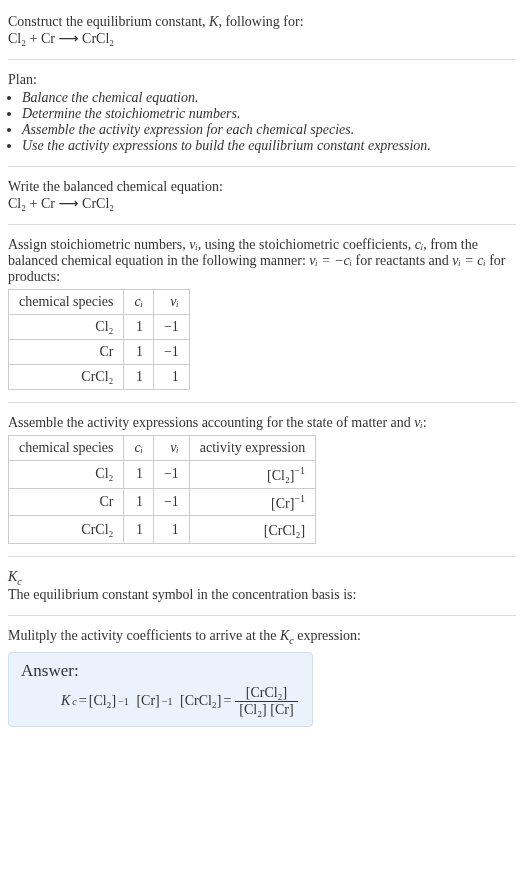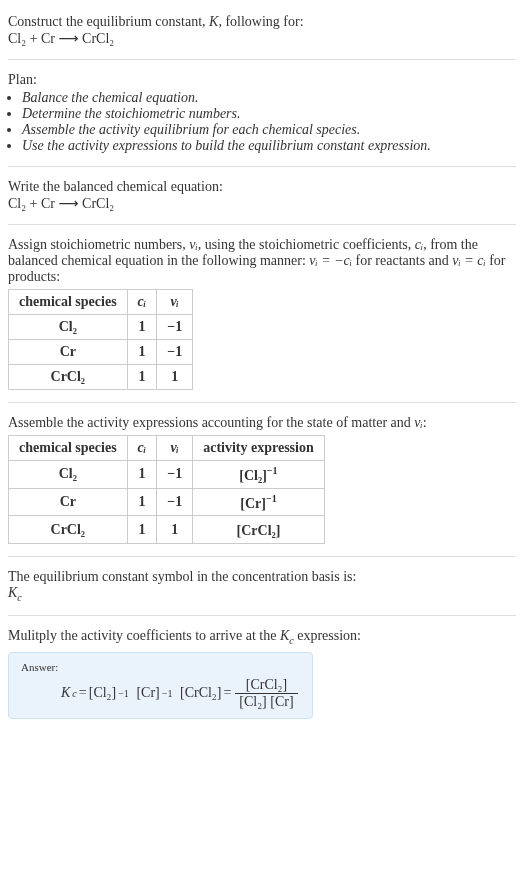--- a/index.html
+++ b/index.html
@@ -23,36 +23,36 @@
   .italic { font-style: italic; }
   .sub { font-size: 0.72em; vertical-align: sub; }
   .sup { font-size: 0.72em; vertical-align: super; }
   table.data {
     border-collapse: collapse;
     margin-top: 4px;
   }
   table.data th, table.data td {
     border: 1px solid #ccc;
     padding: 4px 10px;
-    text-align: center;
-    font-weight: bold;
+    text-align: right;
+    font-weight: normal;
     vertical-align: middle;
   }
   table.data th { background: #fff; }
   .answer-box {
     background: #eaf2fb;
     border: 1px solid #cddff0;
     border-radius: 4px;
     padding: 8px 12px;
     margin-top: 6px;
     display: inline-block;
   }
   .answer-label {
     display: block;
-    font-size: 11px;
+    font-size: 17px;
     margin-bottom: 4px;
   }
   .frac {
     display: inline-block;
     vertical-align: middle;
     text-align: center;
     margin: 0 2px;
   }
   .frac .num {
     display: block;
@@ -88,21 +88,21 @@
   <div>Cl₂ + Cr  ⟶  CrCl₂</div>
 </div>
 
 <hr class="sep">
 
 <div class="section">
   <div>Plan:</div>
   <ul class="plan">
     <li>Balance the chemical equation.</li>
     <li>Determine the stoichiometric numbers.</li>
-    <li>Assemble the activity equilibrium for each chemical species.</li>
+    <li>Assemble the activity expression for each chemical species.</li>
     <li>Use the activity expressions to build the equilibrium constant expression.</li>
   </ul>
 </div>
 
 <hr class="sep">
 
 <div class="section">
   <div>Write the balanced chemical equation:</div>
   <div>Cl₂ + Cr  ⟶  CrCl₂</div>
 </div>
@@ -177,24 +177,24 @@
         <span>[CrCl₂]</span><span class="sup"></span>
       </td>
     </tr>
   </tbody>
     </table>
 </div>
 
 <hr class="sep">
 
 <div class="section">
+  <div>
+    <span class="italic">K</span><span class="italic sub">c</span>
+  </div>
   <div>The equilibrium constant symbol in the concentration basis is:</div>
-  <div>
-    <span class="italic">K</span><span class="italic sub">c</span>
-  </div>
 </div>
 
 <hr class="sep">
 
 <div class="section">
   <div>
     <span>Mulitply the activity coefficients to arrive at the </span><span class="italic">K</span><span class="italic sub">c</span><span> expression:</span>
   </div>
 
   <div class="answer-box">

